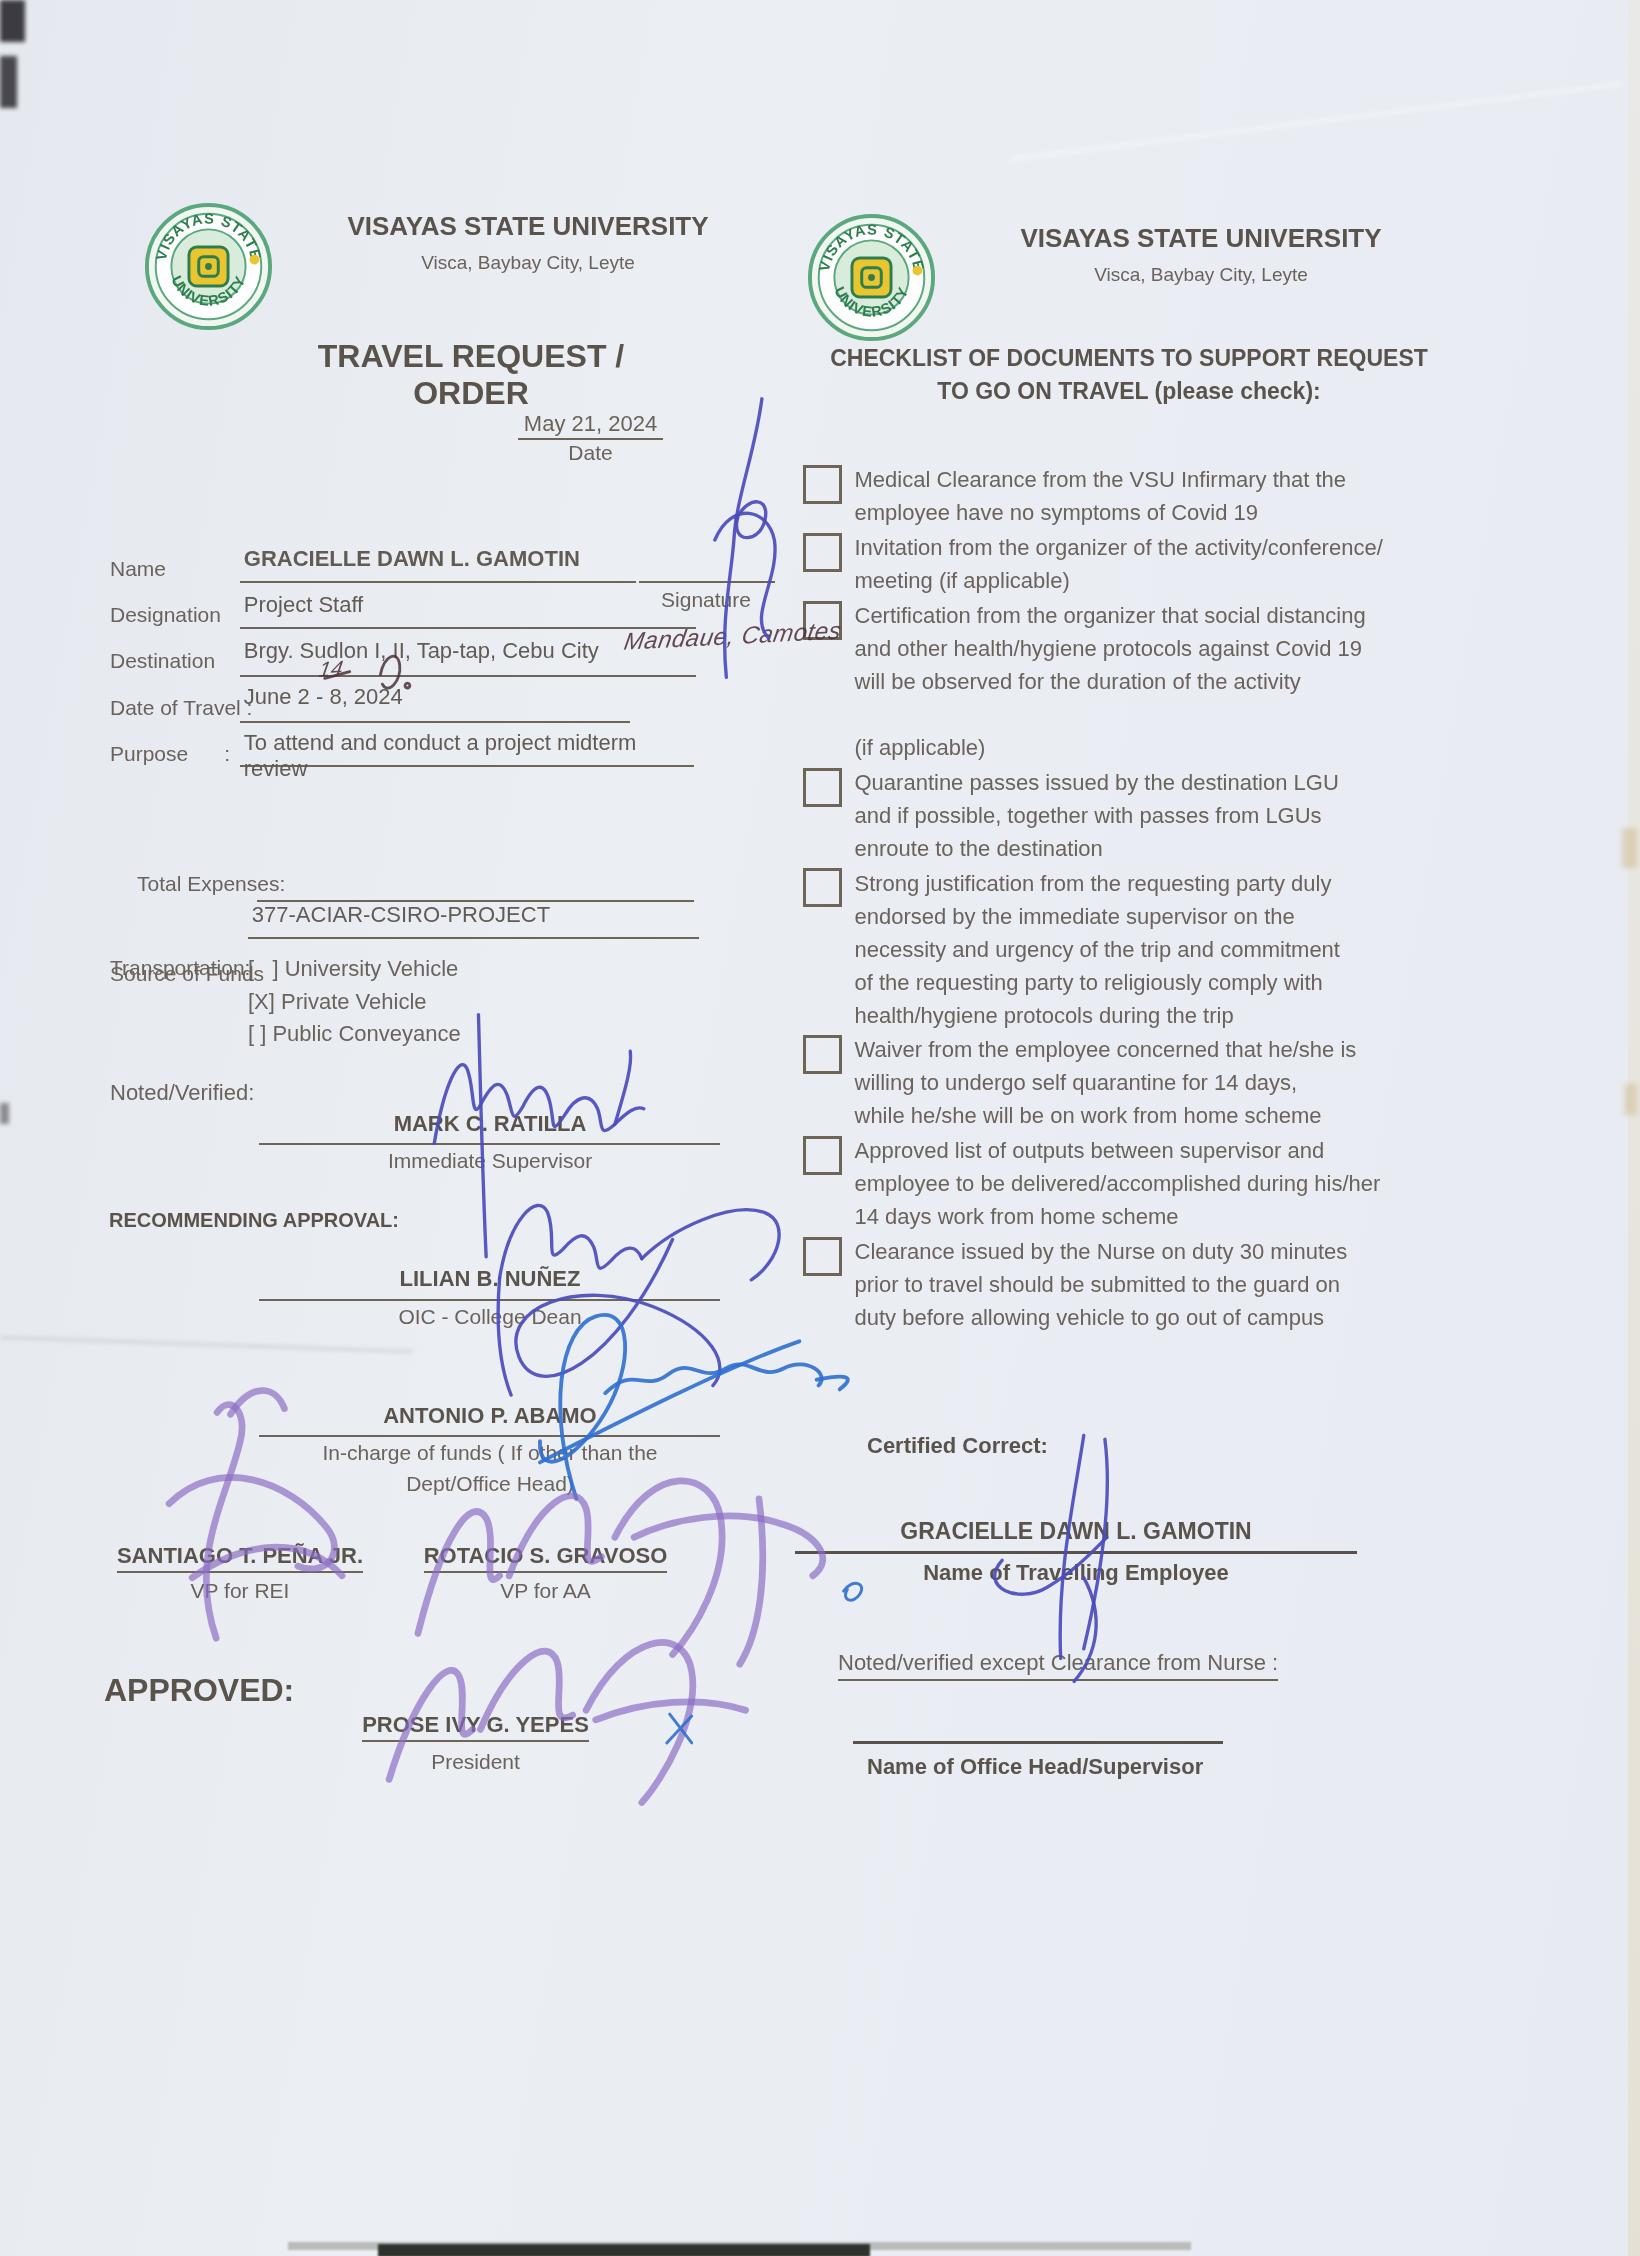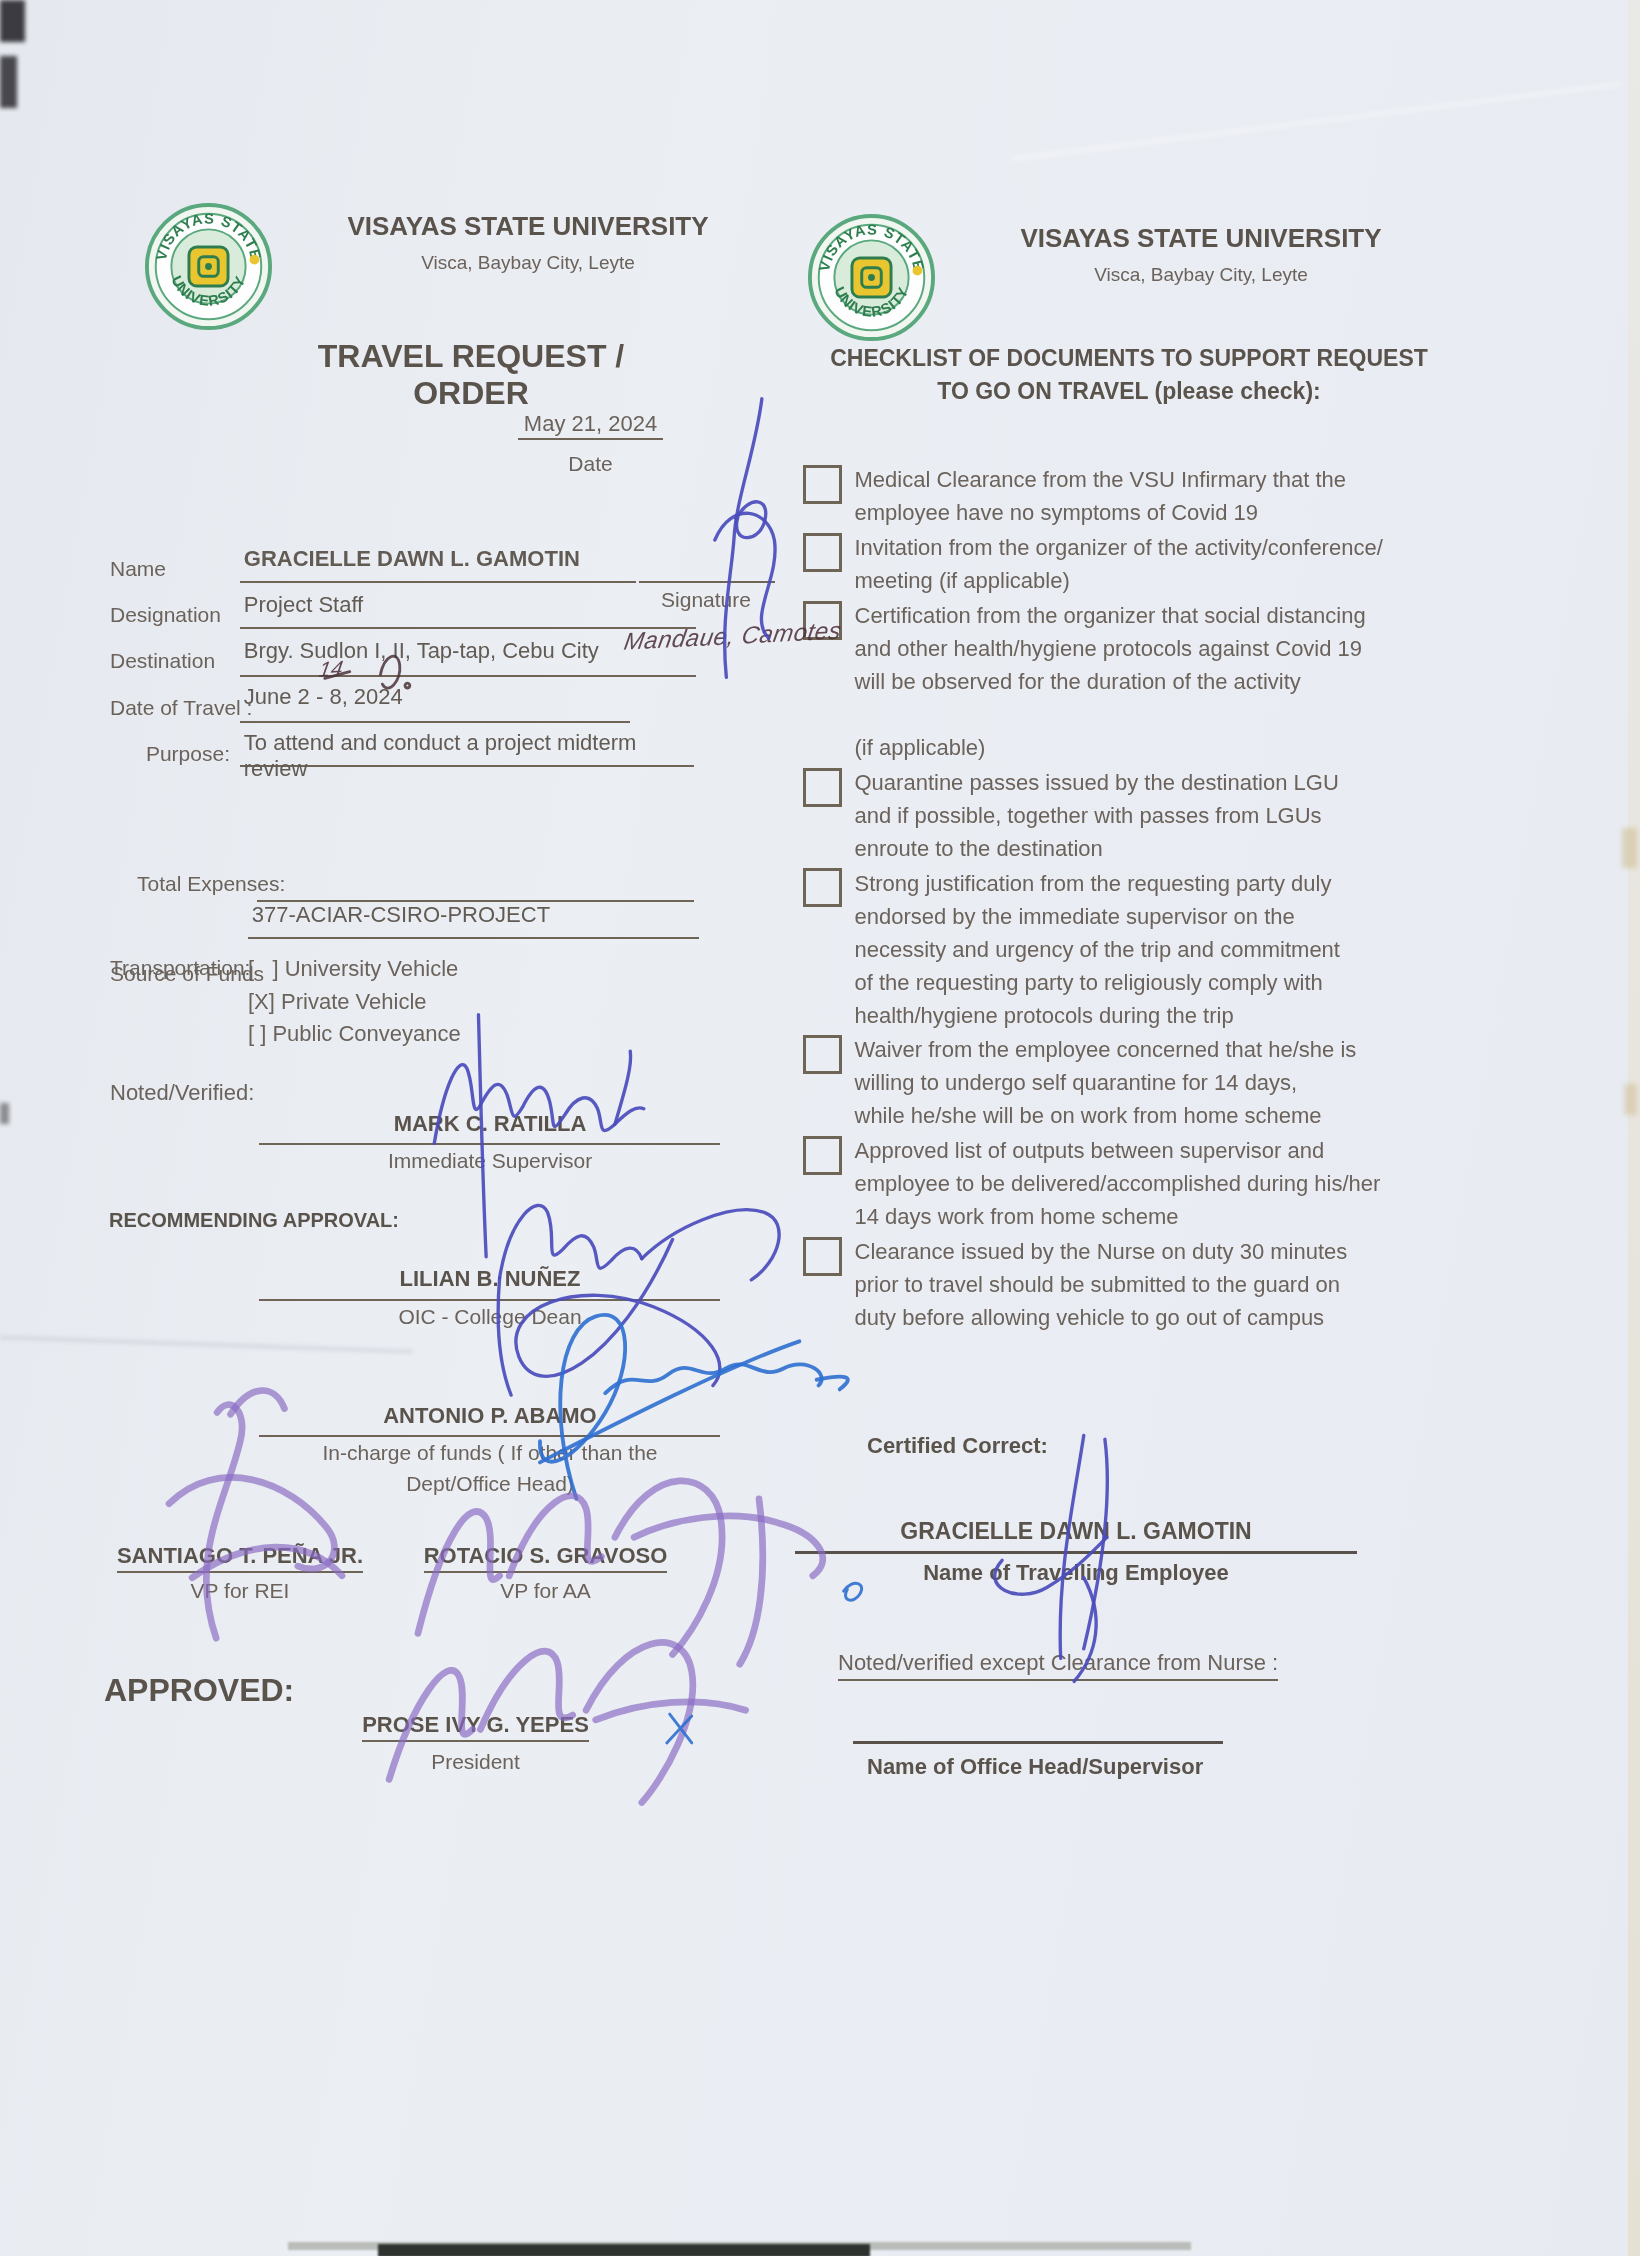--- a/index.html
+++ b/index.html
@@ -61,40 +61,40 @@
 
   <div class="abs center" style="left:307px;top:211px;width:442px;">
     <div class="bold fs27">VISAYAS STATE UNIVERSITY</div>
     <div class="print fs20" style="margin-top:9.6px;">Visca, Baybay City, Leyte</div>
   </div>
 
   <div class="abs center bold fs25" style="left:279px;top:338px;width:384px;">TRAVEL REQUEST / ORDER</div>
 
   <div class="abs center" style="left:511px;top:411px;width:159px;">
     <span class="fs23 print" style="border-bottom:2.9px solid #6e6557;padding:0 5.8px 1px 5.8px;display:inline-block;">May 21, 2024</span>
-    <div class="fs22 print" style="margin-top:12px;">Date</div>
+    <div class="fs22 print" style="margin-top:1px;">Date</div>
   </div>
 
   <div class="abs field-label" style="left:110px;top:557px;">Name</div>
   <div class="abs uline3 field-value bold" style="left:240px;top:546px;width:392px;height:35px;">GRACIELLE DAWN L. GAMOTIN</div>
   <div class="abs uline3" style="left:639px;top:546px;width:136px;height:35px;"></div>
   <div class="abs center fs22 print" style="left:634px;top:588px;width:144px;">Signature</div>
 
   <div class="abs field-label" style="left:110px;top:603px;">Designation</div>
   <div class="abs uline3 field-value" style="left:240px;top:592px;width:452px;height:35px;">Project Staff</div>
 
   <div class="abs field-label" style="left:110px;top:649px;">Destination</div>
   <div class="abs uline3 field-value" style="left:240px;top:638px;width:452px;height:37px;">Brgy. Sudlon I, II, Tap-tap, Cebu City</div>
   <div class="abs hand" style="left:624px;top:621px;width:259px;font-size:24px;">Mandaue, Camotes</div>
 
   <div class="abs field-label" style="left:110px;top:696px;">Date of Travel :</div>
   <div class="abs uline3 field-value" style="left:240px;top:684px;width:386px;height:37px;">June 2 - 8, 2024</div>
   <div class="abs hand" style="left:319px;top:657px;font-size:21px;">14</div>
 
-  <div class="abs field-label" style="left:110px;top:742px;width:120px;display:flex;justify-content:flex-end;">
+  <div class="abs field-label" style="left:110px;top:742px;width:120px;display:flex;justify-content:space-between;">
     <span>Purpose</span>
     <span>:</span>
   </div>
   <div class="abs uline3 field-value" style="left:240px;top:730px;width:450px;height:35px;">To attend and conduct a project midterm review</div>
 
   <div class="abs field-label" style="left:106px;top:872px;margin-left:31px;">Total Expenses:</div>
   <div class="abs uline3" style="left:257px;top:865px;width:437px;height:35px;"></div>
 
   <div class="abs field-label" style="left:110px;top:914px;margin-top:48px;">Source of Funds</div>
   <div class="abs uline3 field-value" style="left:248px;top:902px;width:447px;height:35px;">377-ACIAR-CSIRO-PROJECT</div>

